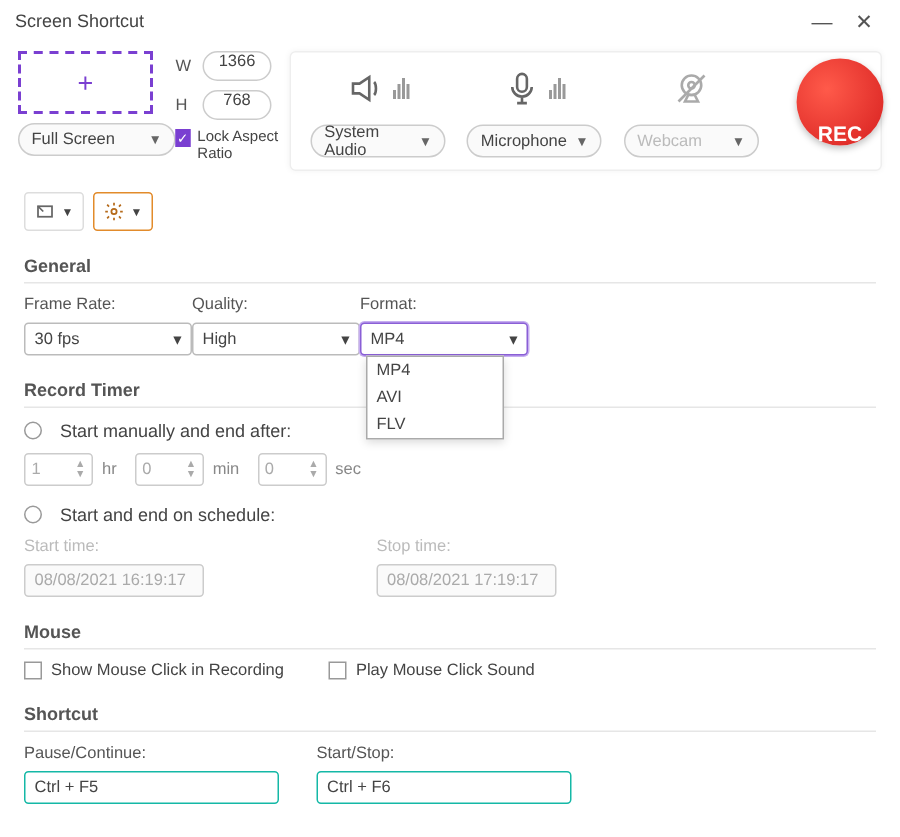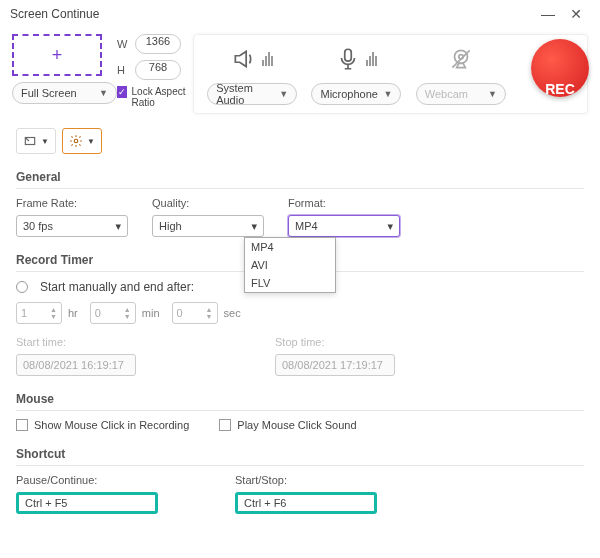--- a/index.html
+++ b/index.html
@@ -26,45 +26,45 @@
   .device-icon svg { width: 26px; height: 26px; }
   .bars span { display: inline-block; width: 2px; background: #999; margin-left: 1px; }
   .rec-btn { position: absolute; right: -2px; top: 4px; width: 58px; height: 58px; border-radius: 50%; background: radial-gradient(circle at 35% 35%, #ff5a4a, #d61f1f); display:flex; align-items:flex-end; justify-content:center; color:#fff; font-weight:bold; font-size:14px; box-shadow: 0 2px 5px rgba(0,0,0,.25); }
   .device-panel .select { width: 90px; }
   .device-panel .select.disabled { color:#bbb;text-align:right; }
   .toolbar-row { display: flex; align-items: center; gap: 6px; padding: 4px 16px 10px; }
   .tool-btn { height: 26px; border: 1px solid #ddd; border-radius: 3px; padding: 0 6px; display:flex; align-items:center; gap:4px; font-size:11px; }
   .tool-btn.active { border-color: #e28b2b; }
   .settings-body { padding: 0 16px; }
   .section-title { font-size: 12px; font-weight: 700; color: #555; padding: 6px 0 4px; border-bottom: 1px solid #e6e6e6; margin-bottom: 8px; }
-  .row { display: flex; gap: 24px; margin-bottom: 10px; position: relative; }
+  .row { display: flex; margin-bottom: 10px; position: relative; }
   .col { min-width: 90px; }
   .field-label { font-size: 11px; color: #555; margin-bottom: 6px; display:block; }
   .combo { width: 112px; height: 22px; border: 1px solid #bbb; border-radius: 3px; background:#fff; display:flex; align-items:center; justify-content:space-between; padding: 0 6px; font-size:11px; }
   .combo.open { border-color: #8a5fd6; box-shadow: 0 0 0 1px #c6aef0; }
   .dropdown { position:absolute; top: 40px; left: 228px; width: 92px; background:#fff; border:1px solid #aaa; box-shadow: 0 2px 6px rgba(0,0,0,.15); z-index: 5; }
   .dropdown div { padding: 3px 6px; font-size: 11px; }
   .radio { width: 12px; height:12px; border:1px solid #999; border-radius:50%; display:inline-block; vertical-align:middle; margin-right:6px; }
   .spin { display:flex; align-items:center; gap:6px; }
   .spin-box { width: 46px; height: 22px; border:1px solid #ccc; border-radius:3px; background:#fff; display:flex; align-items:center; justify-content:space-between; padding:0 4px; font-size:11px; color:#aaa; }
   .spin-arrows { display:flex; flex-direction:column; font-size:7px; line-height:7px; color:#aaa; }
   .unit { font-size:11px; color:#888; }
   .datetime { width: 120px; height:22px; border:1px solid #ccc; border-radius:3px; padding:0 6px; display:flex; align-items:center; font-size:11px; color:#aaa; background:#fafafa; }
   .checkline { display:flex; align-items:center; gap:6px; font-size:11px; }
   .square { width:12px; height:12px; border:1px solid #999; display:inline-block; }
   .sub-col { width: 235px; }
-  .text-input { width: 142px; height:22px; border:3px solid #14b8a6; border-radius:3px; padding:0 6px; display:flex; align-items:center; font-size:11px; background:#fff; }
+  .text-input { width: 170px; height:22px; border:1px solid #14b8a6; border-radius:3px; padding:0 6px; display:flex; align-items:center; font-size:11px; background:#fff; }
   .disabled-label { color:#bbb; }
   .lock-text { font-size:10px; line-height:11px; }
 </style>
 </head>
 <body>
 
 <div class="titlebar">
-  <span class="title">Screen Continue</span>
+  <span class="title">Screen Shortcut</span>
   <span class="spacer"></span>
   <span class="win-btn">—</span>
   <span class="win-btn">✕</span>
 </div>
 
 <div class="top-panel">
   <div class="capture-col">
     <div class="capture-box">+</div>
     <div class="select">
       <span>Full Screen</span>
@@ -219,20 +219,24 @@
       <div class="spin-box">
           <span>0</span>
           <span class="spin-arrows">
             <span>▲</span>
             <span>▼</span>
           </span>
         </div>
       <span class="unit">sec</span>
     </div>
   </div>
+  <div style="display:flex; align-items:center; gap:6px; margin-bottom:8px;">
+    <span class="radio"></span>
+    <span>Start and end on schedule:</span>
+  </div>
   <div class="row">
     <div class="sub-col">
       <span class="field-label disabled-label">Start time:</span>
       <div class="datetime">08/08/2021 16:19:17</div>
     </div>
     <div class="sub-col">
       <span class="field-label disabled-label">Stop time:</span>
       <div class="datetime">08/08/2021 17:19:17</div>
     </div>
   </div>

